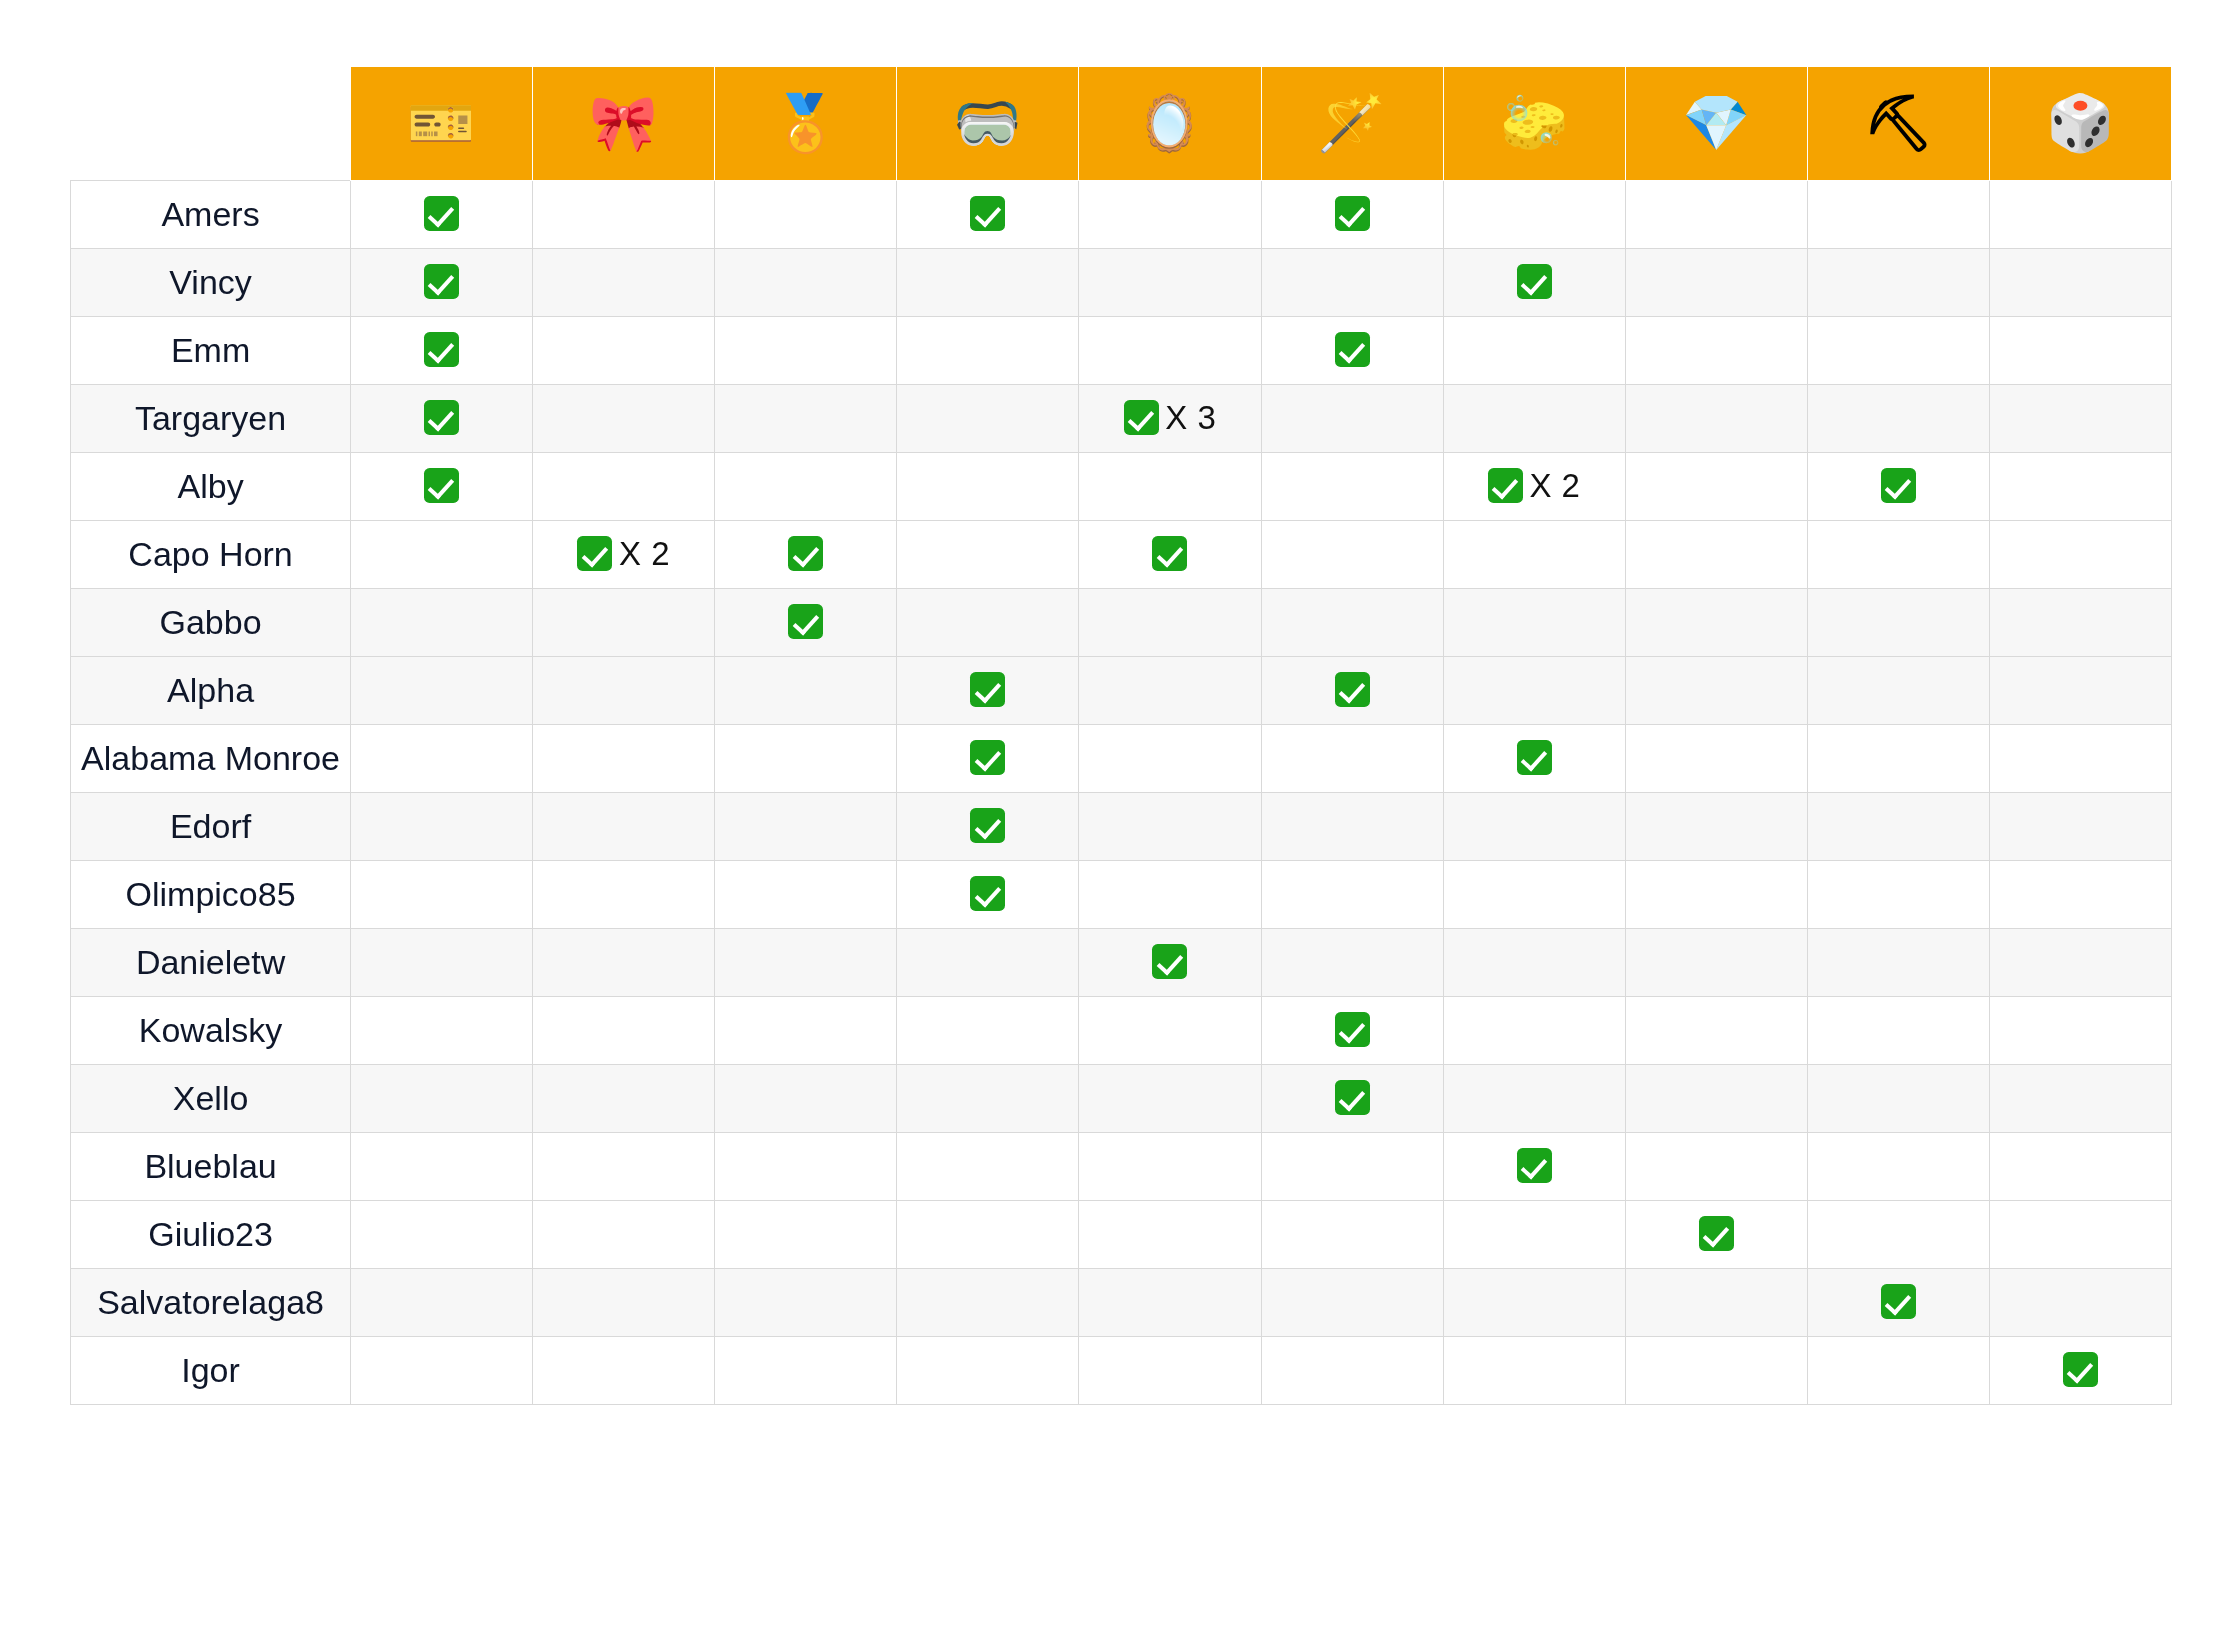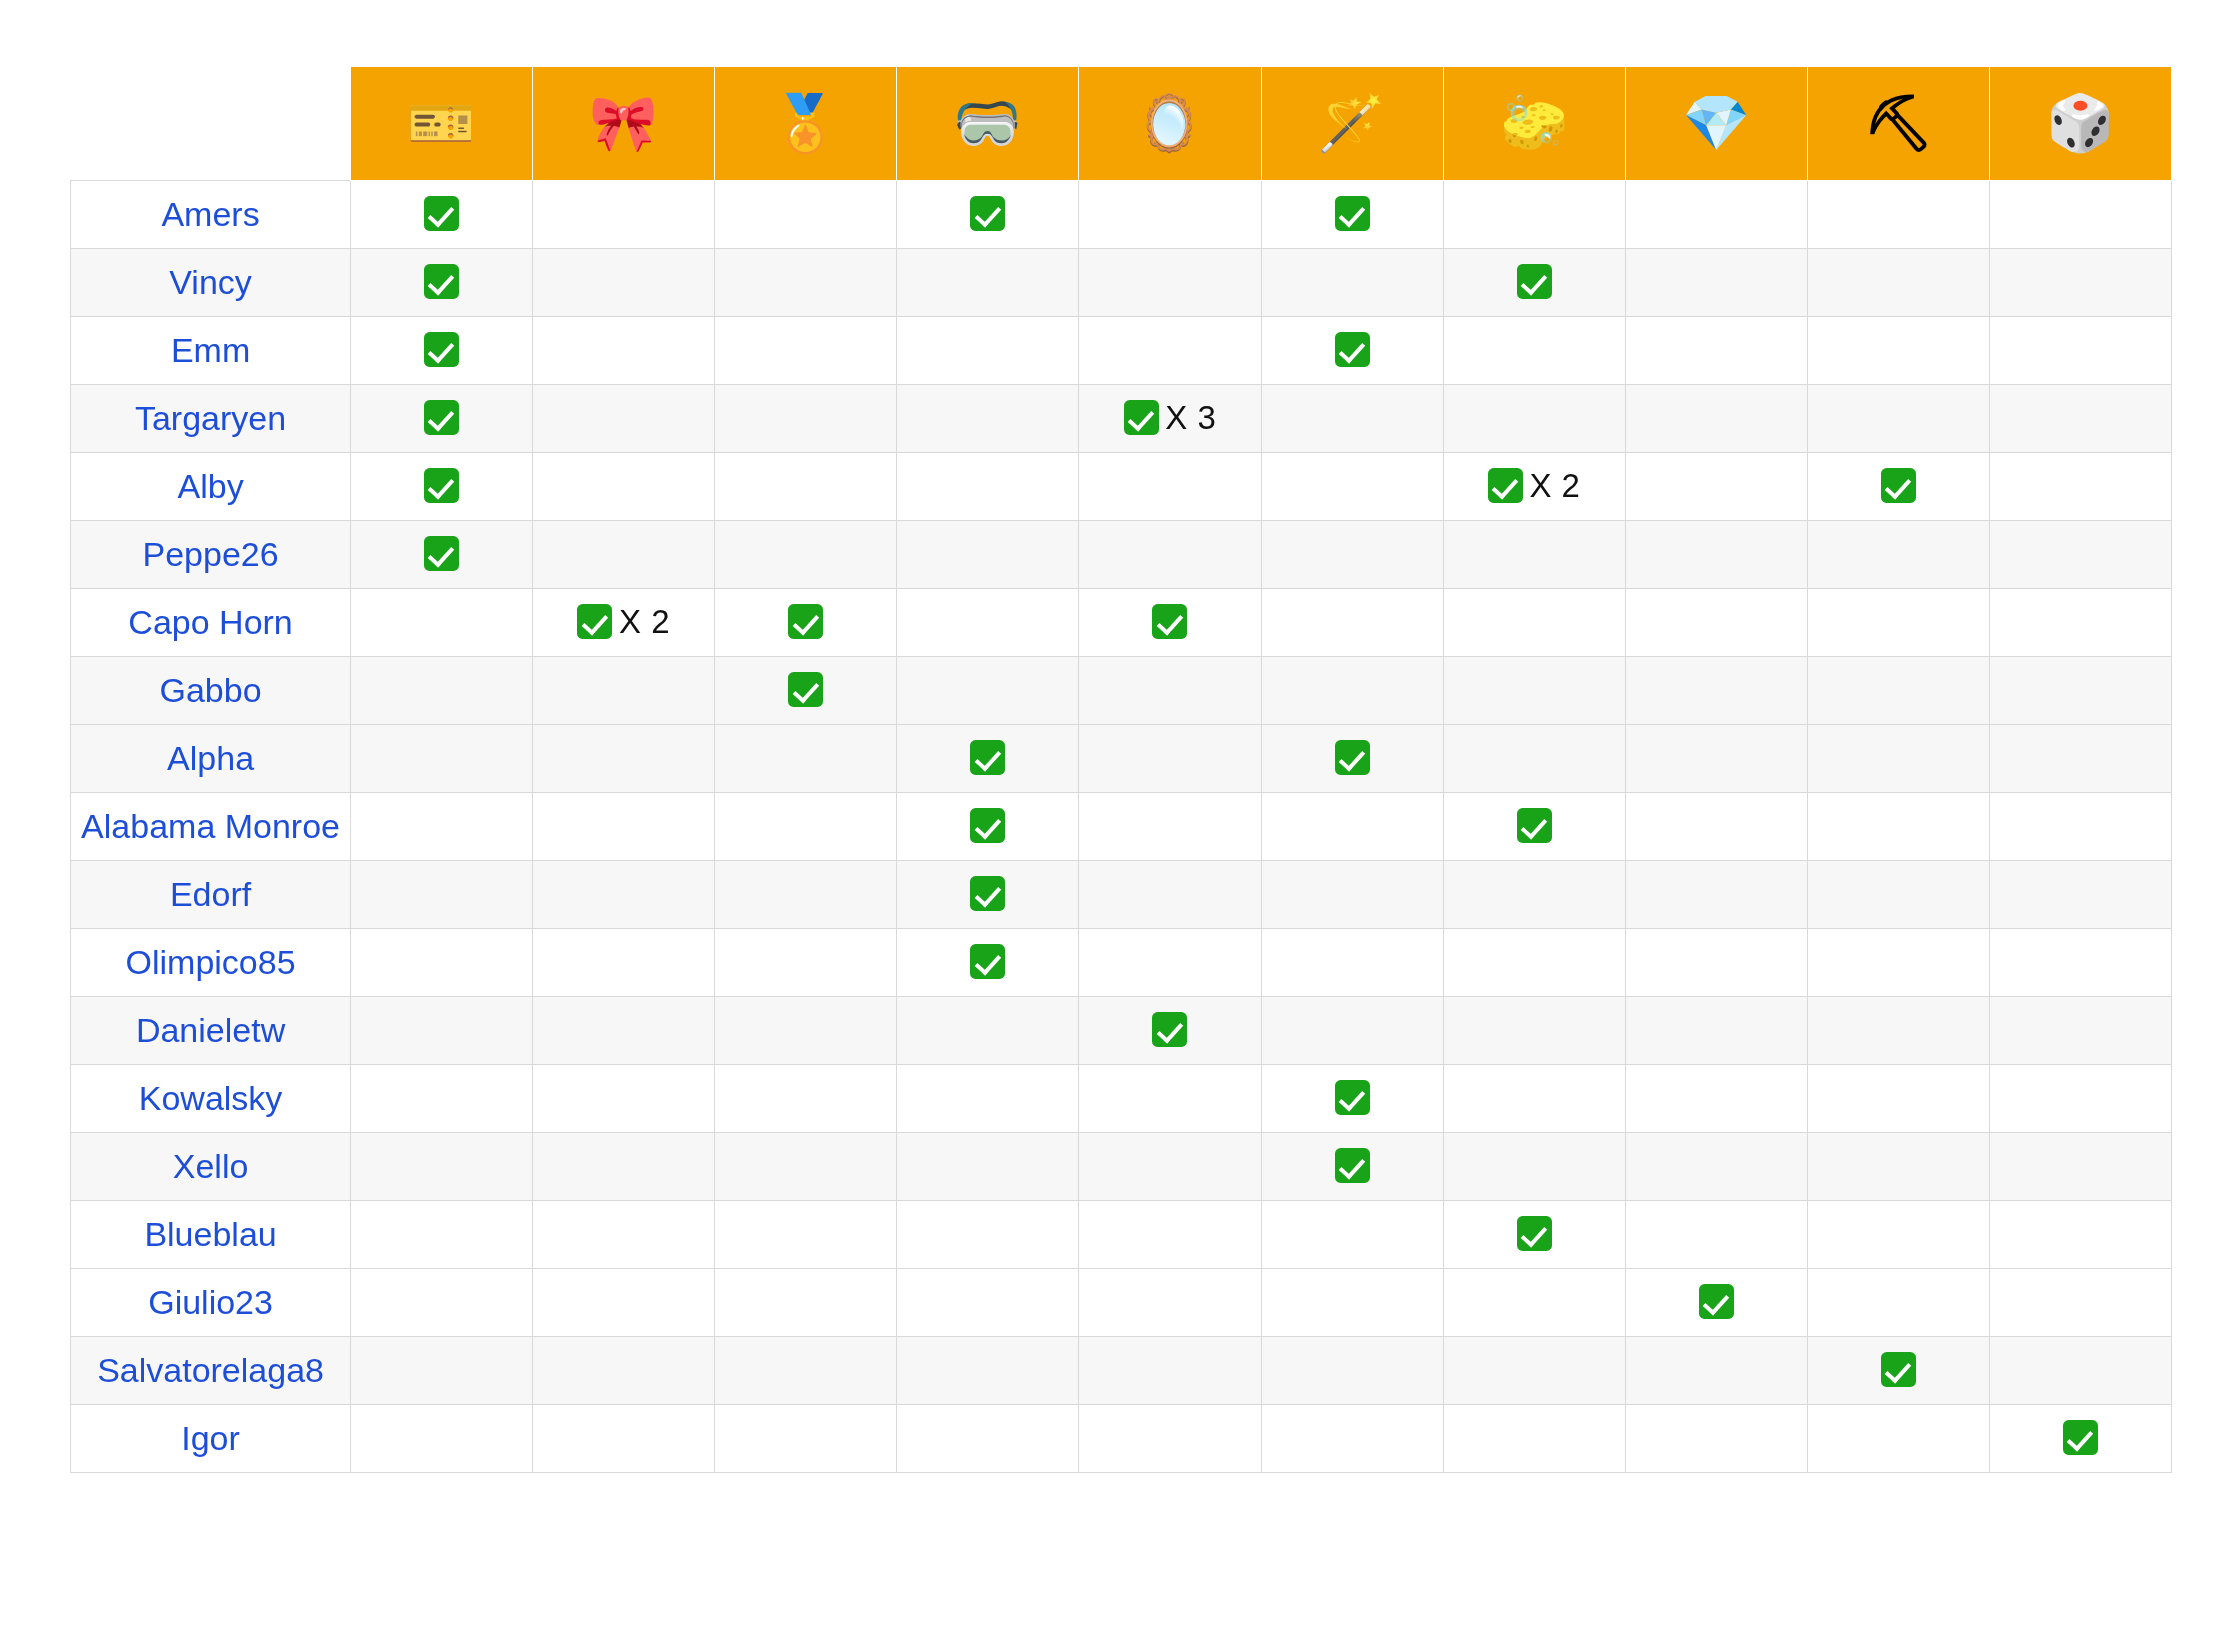--- a/index.html
+++ b/index.html
@@ -49,21 +49,21 @@
   tbody td {
     border: 0.5px solid #d9d9d9;
     padding: 0;
     text-align: center;
     vertical-align: middle;
     height: 67px;
   }
   tbody td.name {
     border: 0.5px solid #d9d9d9;
     font-size: 34px;
-    color: #1d4ed8;
+    color: #0f172a;
     text-align: center;
     white-space: nowrap;
     overflow: hidden;
   }
   tbody tr.odd td { background: #ffffff; }
   tbody tr.even td { background: #f7f7f7; }
 
   tbody td.cell .mark {
     display: inline-flex;
     align-items: center;
@@ -217,35 +217,20 @@
           <td class="cell"><span class="mark">
               <span class="check"></span>
               <span class="qty">X 2</span>
             </span></td>
           <td class="cell"></td>
           <td class="cell"><span class="mark">
               <span class="check"></span>
             </span></td>
           <td class="cell"></td>
         </tr>
-        <tr class="even">
-          <td class="name">Peppe26</td>
-          <td class="cell"><span class="mark">
-              <span class="check"></span>
-            </span></td>
-          <td class="cell"></td>
-          <td class="cell"></td>
-          <td class="cell"></td>
-          <td class="cell"></td>
-          <td class="cell"></td>
-          <td class="cell"></td>
-          <td class="cell"></td>
-          <td class="cell"></td>
-          <td class="cell"></td>
-        </tr>
         <tr class="odd">
           <td class="name">Capo Horn</td>
           <td class="cell"></td>
           <td class="cell"><span class="mark">
               <span class="check"></span>
               <span class="qty">X 2</span>
             </span></td>
           <td class="cell"><span class="mark">
               <span class="check"></span>
             </span></td>

